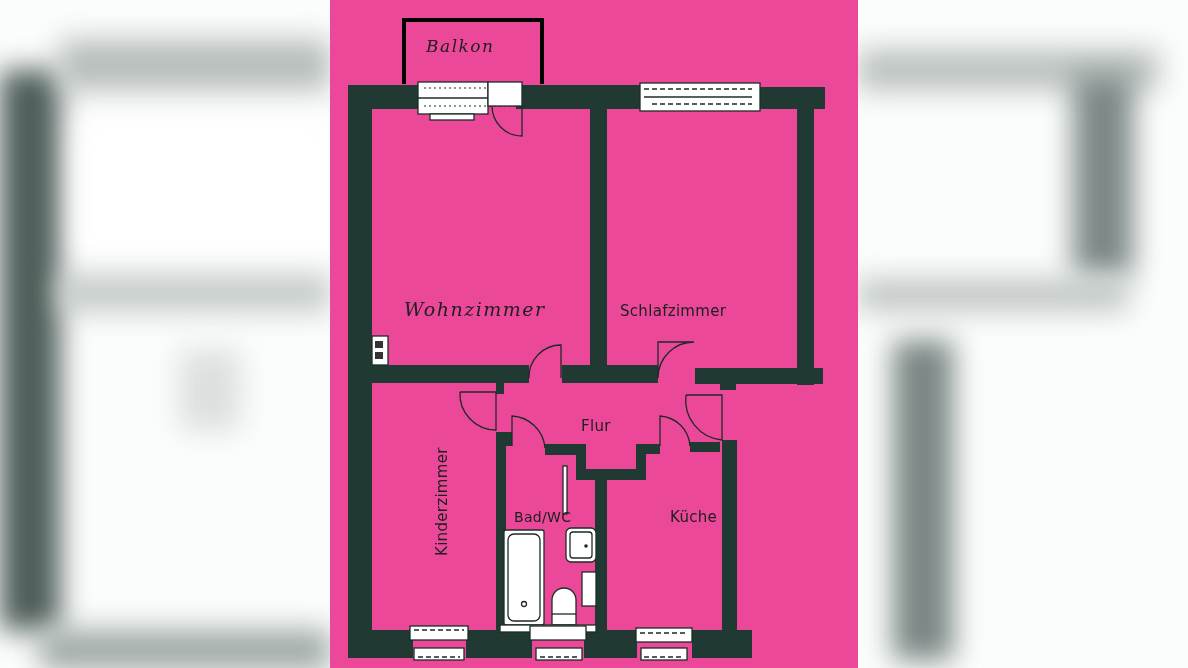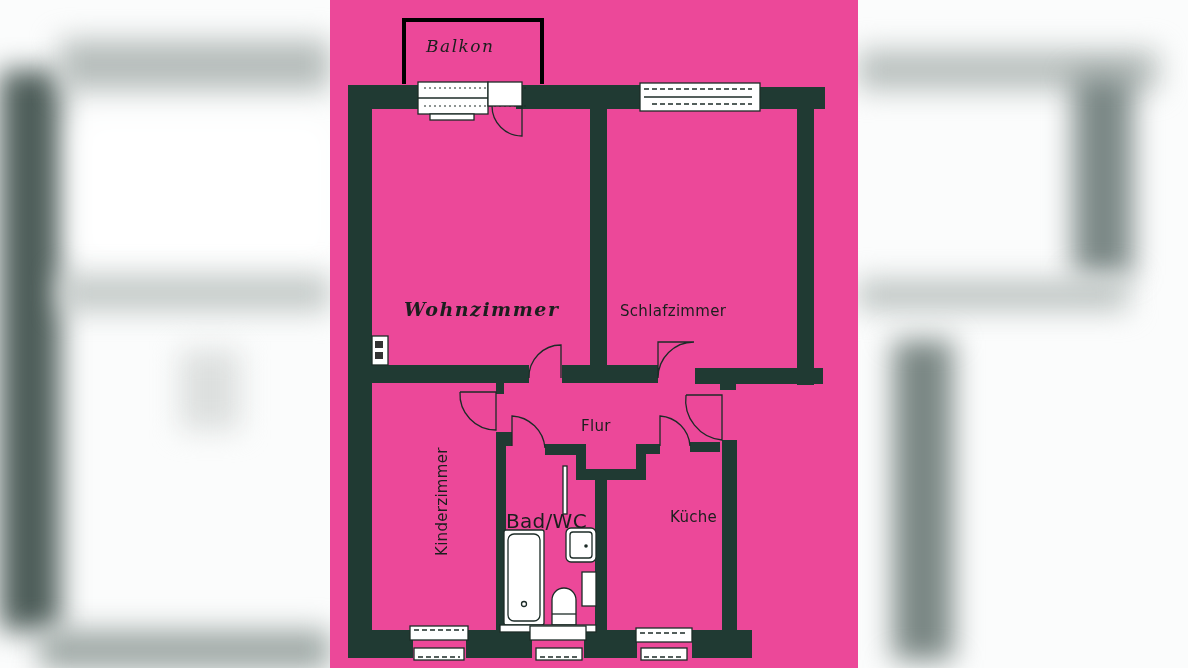--- a/index.html
+++ b/index.html
@@ -166,19 +166,19 @@
     </g>
     <g>
       <rect class="thinw" x="636" y="628" width="56" height="14"></rect>
       <line class="dash" x1="640" y1="633" x2="688" y2="633"></line>
       <rect class="thinw" x="641" y="648" width="46" height="12"></rect>
       <line class="dash" x1="644" y1="657" x2="684" y2="657"></line>
     </g>
   </svg>
 
   <div class="lbl hand" style="left:96px;top:36px;font-size:17px;">Balkon</div>
-  <div class="lbl hand" style="left:74px;top:298px;font-weight:bold;">Wohnzimmer</div>
+  <div class="lbl hand" style="left:74px;top:298px;">Wohnzimmer</div>
   <div class="lbl" style="left:290px;top:302px;">Schlafzimmer</div>
   <div class="lbl" style="left:251px;top:417px;text-align:right;">Flur</div>
   <div class="lbl vert" style="left:103px;top:556px;">Kinderzimmer</div>
-  <div class="lbl" style="left:176px;top:509px;font-size:20px;">Bad/WC</div>
+  <div class="lbl" style="left:176px;top:509px;font-size:14px;padding-left:8px;">Bad/WC</div>
   <div class="lbl" style="left:340px;top:508px;">Küche</div>
 </div>
 
 </body></html>

